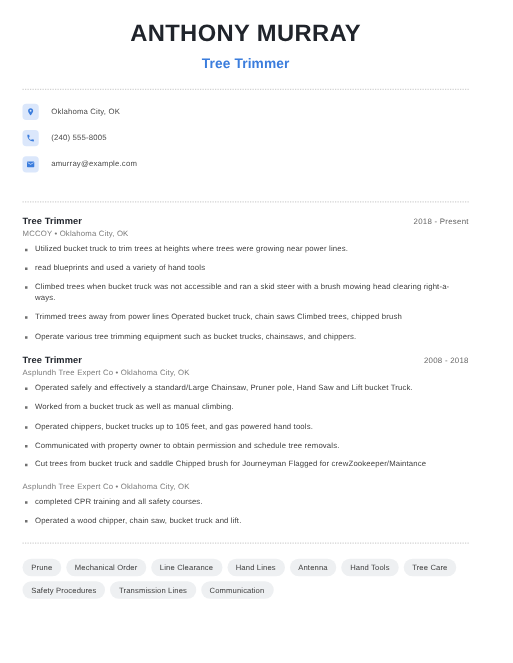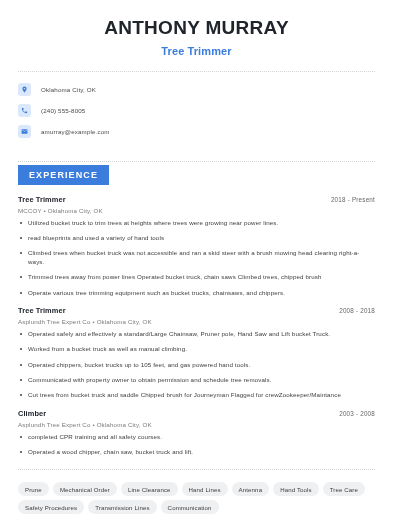--- a/index.html
+++ b/index.html
@@ -207,21 +207,20 @@
         </svg>
       </span>
       <span class="contact-text">amurray@example.com</span>
     </div>
 
   </div>
 
   <div class="divider"></div>
 
   <div class="section">
-    <div class="section-badge">EXPERIENCE</div>
 
     <div class="exp-list">
 
       <div class="exp-entry">
         <div class="exp-head">
           <span class="exp-role">Tree Trimmer</span>
           <span class="exp-dates">2018 - Present</span>
         </div>
         <div class="exp-org">MCCOY • Oklahoma City, OK</div>
         <ul class="bullets">
@@ -242,24 +241,20 @@
         <ul class="bullets">
           <li>Operated safely and effectively a standard/Large Chainsaw, Pruner pole, Hand Saw and Lift bucket Truck.</li>
           <li>Worked from a bucket truck as well as manual climbing.</li>
           <li>Operated chippers, bucket trucks up to 105 feet, and gas powered hand tools.</li>
           <li>Communicated with property owner to obtain permission and schedule tree removals.</li>
           <li>Cut trees from bucket truck and saddle Chipped brush for Journeyman Flagged for crewZookeeper/Maintance</li>
         </ul>
       </div>
 
       <div class="exp-entry">
-        <div class="exp-head">
-          <span class="exp-role">Climber</span>
-          <span class="exp-dates">2003 - 2008</span>
-        </div>
         <div class="exp-org">Asplundh Tree Expert Co • Oklahoma City, OK</div>
         <ul class="bullets">
           <li>completed CPR training and all safety courses.</li>
           <li>Operated a wood chipper, chain saw, bucket truck and lift.</li>
         </ul>
       </div>
 
     </div>
   </div>
 

